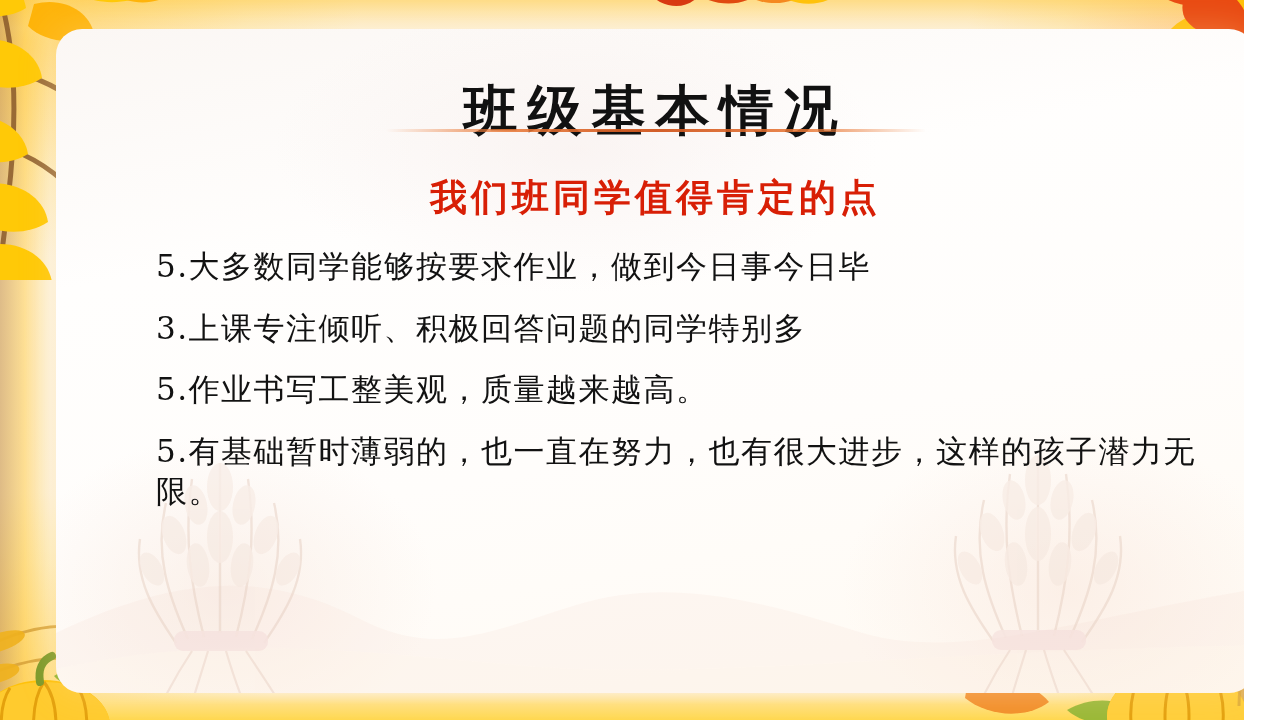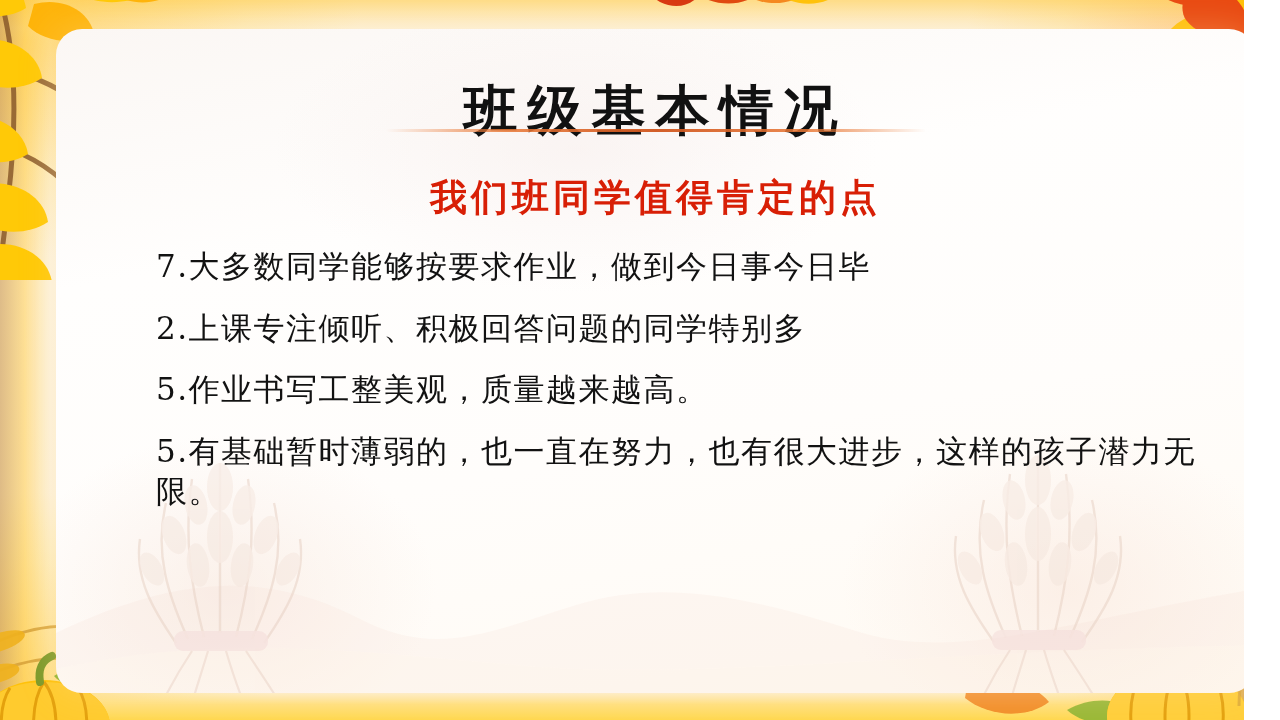--- a/index.html
+++ b/index.html
@@ -267,20 +267,20 @@
         <path d="M134 202 C140 222 146 240 152 255"></path>
         <path d="M154 202 C166 220 178 238 188 255"></path>
       </g>
     </svg>
 
     <div class="title">班级基本情况</div>
     <div class="title-rule"></div>
     <div class="subtitle">我们班同学值得肯定的点</div>
 
     <div class="list">
-      <span class="row">7.大多数同学能够按要求作业，做到今日事今日毕</span>
-      <span class="row">2.上课专注倾听、积极回答问题的同学特别多</span>
+      <span class="row">5.大多数同学能够按要求作业，做到今日事今日毕</span>
+      <span class="row">3.上课专注倾听、积极回答问题的同学特别多</span>
       <span class="row">5.作业书写工整美观，质量越来越高。</span>
       <span class="row">5.有基础暂时薄弱的，也一直在努力，也有很大进步，这样的孩子潜力无限。</span>
     </div>
 
   </div>
 </div>
 
 </body></html>

